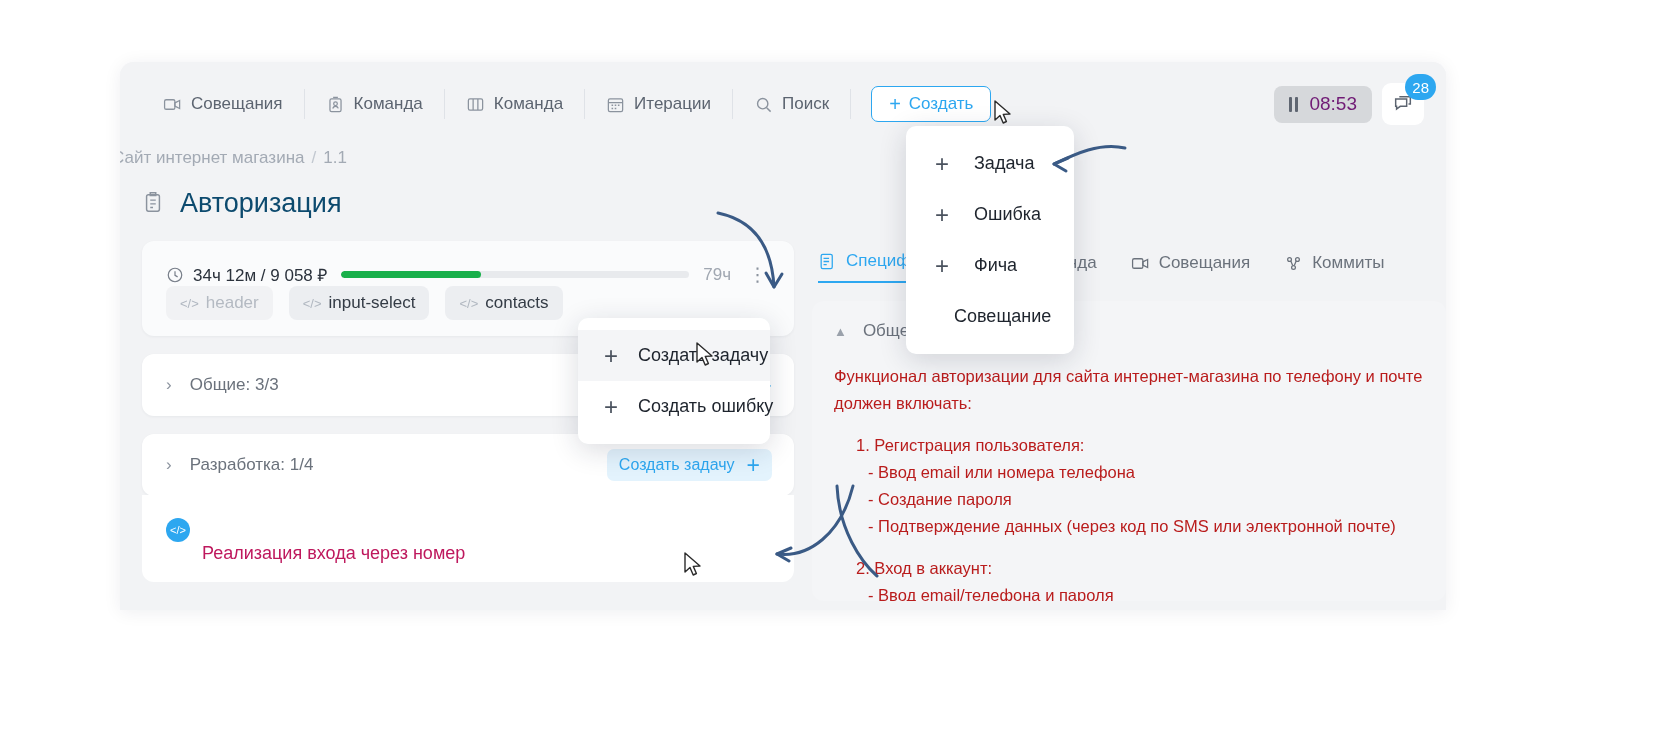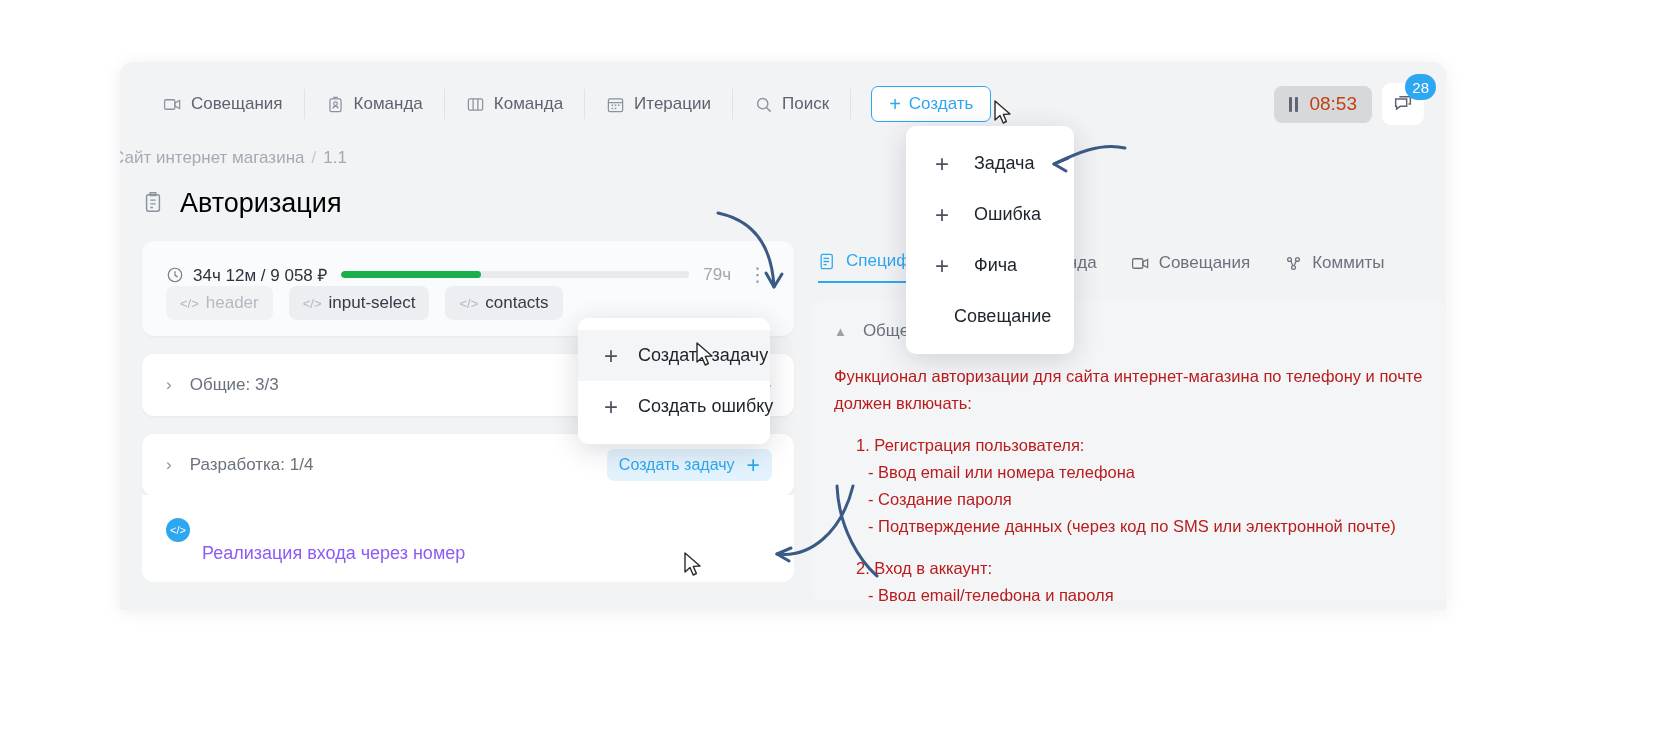--- a/index.html
+++ b/index.html
@@ -56,21 +56,21 @@
     cursor: pointer;
     position: relative; z-index: 5;
   }
   .create-btn .plus { font-size: 20px; line-height: 1; font-weight: 300; }
 
   .tb-right { margin-left: auto; display: flex; align-items: center; gap: 10px; padding-right: 4px;}
   .timer {
     display: flex; align-items: center; gap: 11px;
     background: #d6d8db; border-radius: 8px;
     height: 37px; padding: 0 15px;
-    color: #c2410c; font-size: 19px; cursor: pointer;
+    color: #701a75; font-size: 19px; cursor: pointer;
   }
   .pause-ico { display: inline-flex; gap: 3px; }
   .pause-ico i { display: block; width: 3px; height: 15px; background: #5f6671; border-radius: 1px;}
   .chat-btn {
     position: relative; width: 42px; height: 42px;
     background: #fff; border-radius: 9px;
     display: flex; align-items: center; justify-content: center;
     cursor: pointer;
   }
   .chat-btn svg { width: 22px; height: 22px; color: #5c6470; }
@@ -91,21 +91,21 @@
     margin-left: -10px;
   }
   .crumb { cursor: pointer; }
   .crumb-sep { color: #c2c8d0; }
 
   .page-title-row {
     display: flex; align-items: center; gap: 16px;
     margin: 20px 0 0 22px;
   }
   .page-title-row .doc-ico { width: 22px; height: 26px; color: #8b939e; }
-  .page-title { font-size: 27px; color: #000000; font-weight: 400; }
+  .page-title { font-size: 27px; color: #0c4a6e; font-weight: 400; }
 
   
   .columns { display: flex; gap: 18px; padding: 22px 0 0 22px; }
 
   .left-col { width: 652px; }
   .card {
     background: #fafbfc;
     border-radius: 12px;
     padding: 22px 24px 16px 24px;
     box-shadow: 0 1px 3px rgba(25,35,60,.05);
@@ -154,21 +154,21 @@
     padding: 0 24px 18px 24px;
     display: flex; align-items: center; gap: 12px;
     margin-top: -1px;
   }
   .task-av {
     width: 24px; height: 24px; border-radius: 50%;
     background: #2da7f0; color: #fff;
     display: flex; align-items: center; justify-content: center;
     font-size: 11px;
   }
-  .task-name { color: #8b5cf6; font-size: 18px; margin-top: 48px; }
+  .task-name { color: #be185d; font-size: 18px; margin-top: 48px; }
 
   
   .right-col { width: 634px; }
   .rtabs { display: flex; align-items: flex-end; gap: 34px; height: 42px; padding-left: 6px; }
   .rtab {
     display: flex; align-items: center; gap: 9px;
     font-size: 17px; color: #6b727c;
     padding-bottom: 10px; white-space: nowrap; cursor: pointer;
   }
   .rtab svg { width: 19px; height: 19px; }

